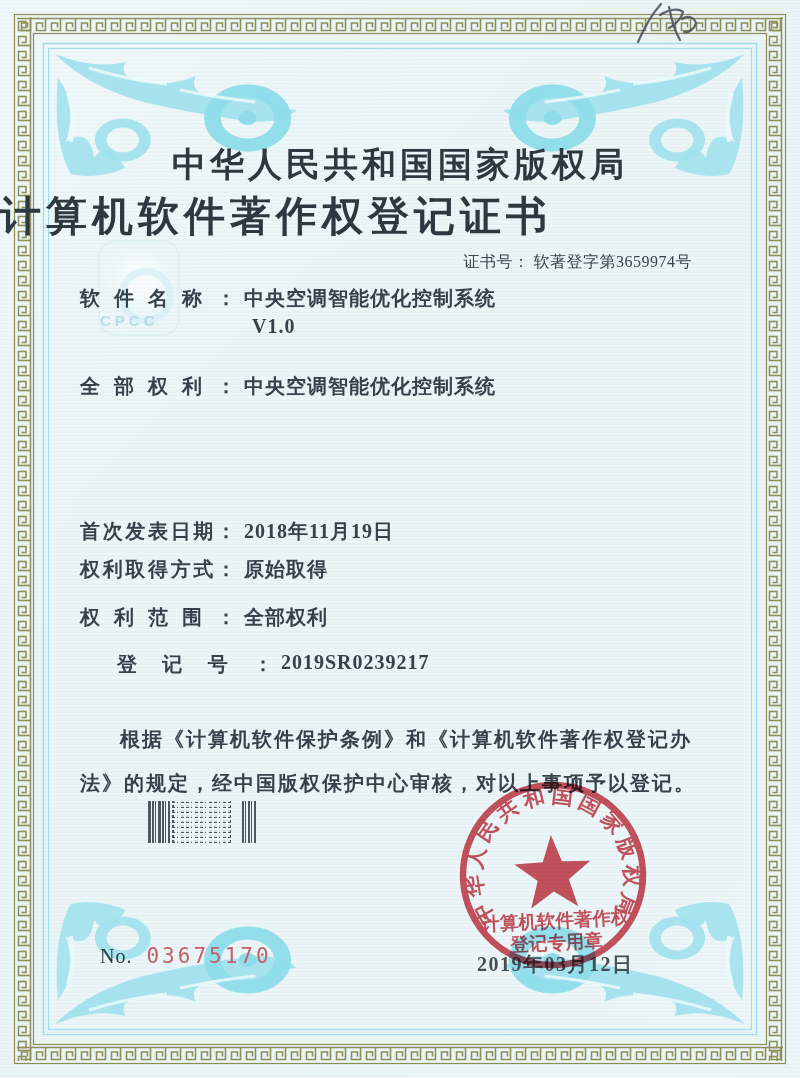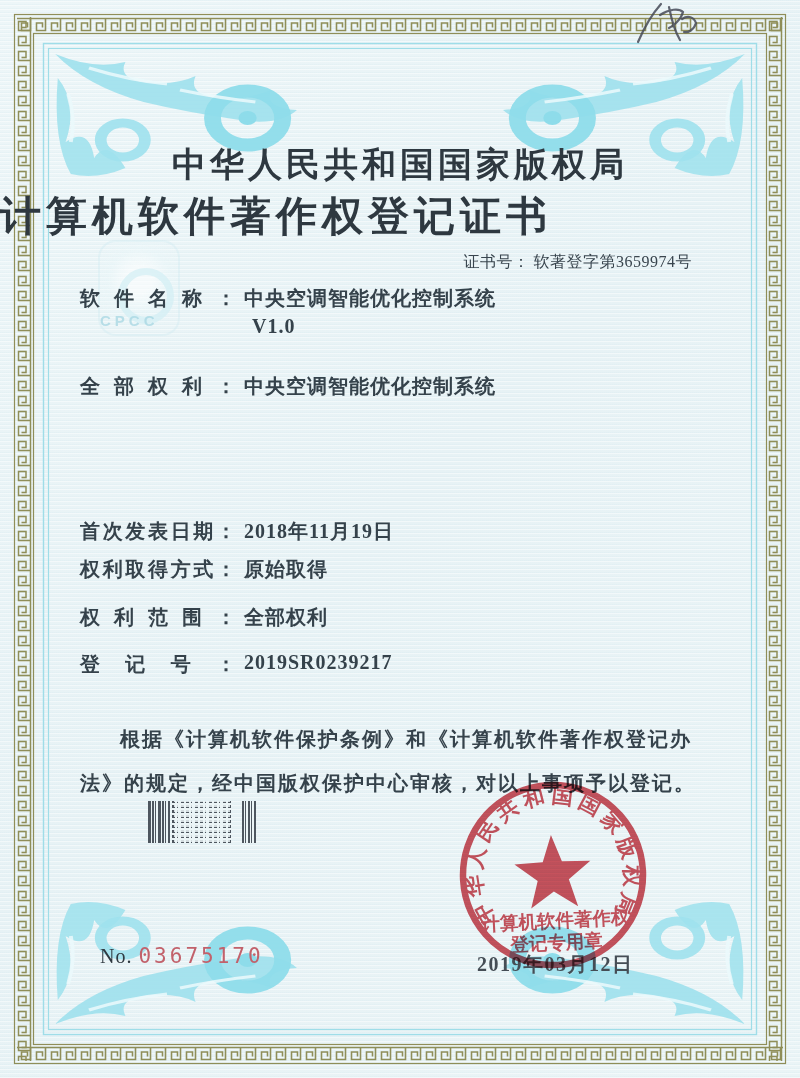--- a/index.html
+++ b/index.html
@@ -19,21 +19,21 @@
     letter-spacing:5px;color:#2e3840;}
   .cert-no{top:252px;right:108px;font-size:16px;color:#39454e;letter-spacing:.5px;}
   .cert-no .lbl{margin-right:4px;text-align:right;}
   
   .fields{left:80px;top:0;width:660px;height:700px;}
   .row{position:absolute;white-space:nowrap;left:0;}
   .f-label{display:inline-block;width:156px;text-align:justify;text-align-last:justify;
     font-size:20px;font-weight:600;color:#35424b;vertical-align:top;}
   .f-value{font-size:20px;margin-left:8px;letter-spacing:1px;color:#35424b;font-weight:600;}
   .r1{top:285px;} .r1b{top:315px;left:164px;} .r2{top:373px;}
-  .r3{top:458px;} .r4{top:507px;margin-top:11px;} .r5{top:556px;} .r6{top:604px;} .r7{top:651px;}
+  .r3{top:458px;} .r4{top:507px;margin-top:11px;} .r5{top:556px;} .r6{top:604px;} .r7{top:651px;margin-left:37px;}
   
   .statement{left:80px;top:697px;width:634px;font-size:20px;line-height:44px;
     text-indent:2em;letter-spacing:2px;color:#35424b;font-weight:600;}
   
   .barcode{left:148px;top:801px;width:108px;height:42px;opacity:.88;
     background:
       repeating-linear-gradient(0deg, rgba(236,245,247,0) 0 3px, #ecf5f7 3px 5px) 24px 0 / 60px 100% no-repeat,
       repeating-linear-gradient(0deg, rgba(236,245,247,.85) 1px 3px, rgba(236,245,247,0) 3px 6px) 26px 0 / 56px 100% no-repeat,
       repeating-linear-gradient(90deg, #39414b 0 3px, rgba(236,245,247,0) 3px 5px, #39414b 5px 6px, rgba(236,245,247,0) 6px 9px, #39414b 9px 12px, rgba(236,245,247,0) 12px 14px) 24px 0 / 60px 100% no-repeat,
       repeating-linear-gradient(90deg, #39414b 0 3px, #ecf5f7 3px 4px, #39414b 4px 6px, #ecf5f7 6px 7px, #39414b 7px 8px, #ecf5f7 8px 10px) 0 0 / 22px 100% no-repeat,
@@ -42,21 +42,21 @@
   
   .seal{left:453px;top:775px;width:200px;height:200px;z-index:3;
     mix-blend-mode:multiply;opacity:.92;transform:rotate(-3deg);}
   .seal text{font-family:"Liberation Serif","DejaVu Serif",serif;font-weight:bold;}
   .seal-date{left:477px;top:951px;font-size:20px;letter-spacing:1.5px;color:#454d55;
     font-weight:600;z-index:2;}
   
   .serial{left:100px;top:944px;font-size:20px;z-index:2;}
   .no-label{color:#2f3940;font-weight:normal;letter-spacing:1px;}
   .no-value{color:#c2616b;font-family:"DejaVu Sans Mono","Liberation Mono",monospace;
-    letter-spacing:3px;margin-left:6px;font-size:21px;}
+    letter-spacing:3px;margin-left:14px;font-size:21px;}
   
   .wm-emblem{left:98px;top:240px;width:82px;height:96px;border-radius:18px;
     background:radial-gradient(circle at 50% 42%, rgba(255,255,255,.95) 18%, rgba(235,248,250,.55) 45%, rgba(233,243,245,0) 72%);
     box-shadow:inset 0 0 0 2px rgba(200,232,240,.5);opacity:.6;z-index:0;}
   .wm-ring{left:118px;top:268px;width:42px;height:42px;border-radius:50%;
     border:7px solid rgba(210,238,244,.9);opacity:.8;z-index:0;}
   .wm-text{left:100px;top:312px;font-size:15px;font-weight:bold;letter-spacing:4px;
     color:rgba(165,214,226,.75);z-index:0;font-family:"Liberation Sans","DejaVu Sans",sans-serif;}
   .content{z-index:1;}
 </style>

